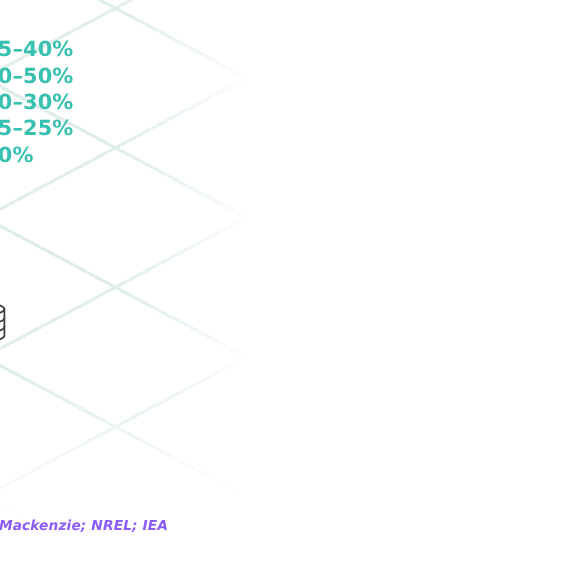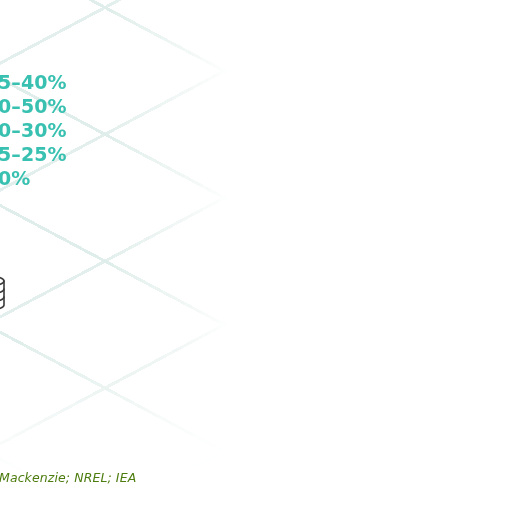--- a/index.html
+++ b/index.html
@@ -58,21 +58,20 @@
     mask-composite: intersect;
     opacity: 0.95;
   }
 
   
   .stat-list {
     position: absolute;
     left: 0;
     top: 33px;
     width: 180px;
-    margin-top: 37px;
   }
 
   .stat-line {
     display: block;
     font-family: "DejaVu Sans", "Liberation Sans", sans-serif;
     font-size: 19px;
     font-weight: 700;
     color: #38c0b0;
     line-height: 24px;
     letter-spacing: 0.1px;
@@ -95,22 +94,22 @@
   }
 
   
   .source-note {
     position: absolute;
     left: -1px;
     top: 470px;
     font-family: "DejaVu Sans", "Liberation Sans", sans-serif;
     font-size: 12.5px;
     font-style: italic;
-    font-weight: 400;
-    color: #4d7c0f;
+    font-weight: 700;
+    color: #8b5cf6;
     letter-spacing: 0.1px;
     white-space: nowrap;
   }
 </style>
 </head>
 <body>
 
 <div id="screenshot">
 
   <div class="watermark"></div>

